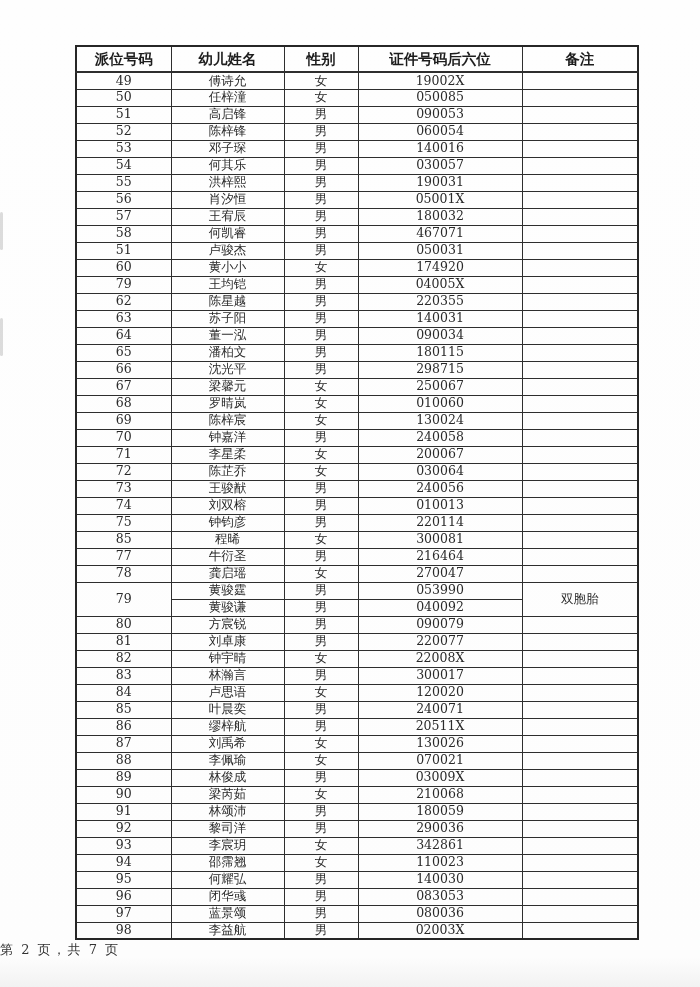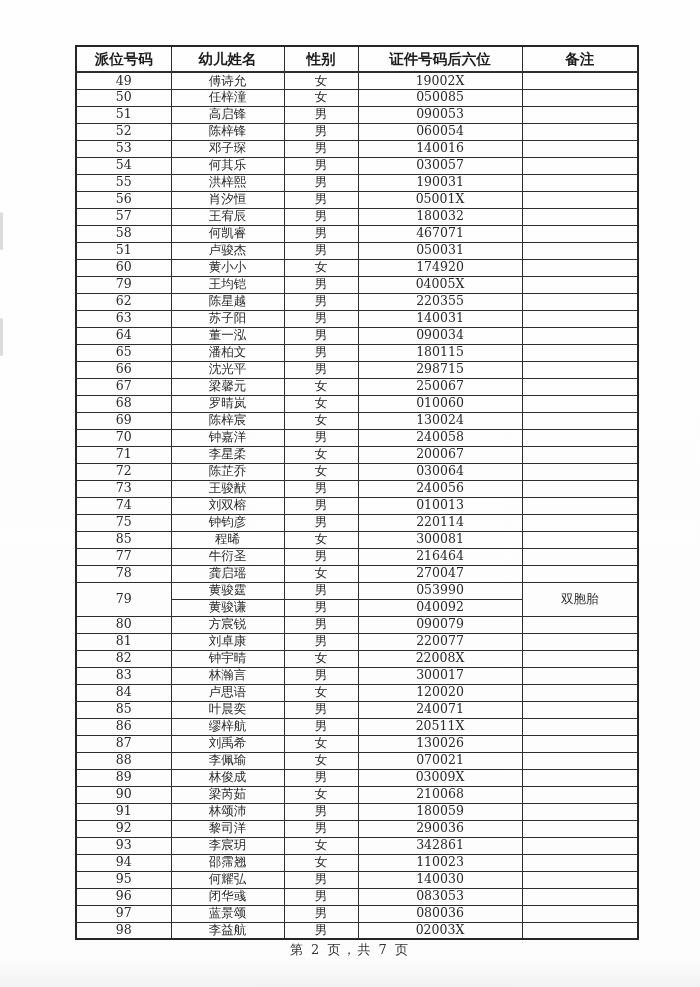--- a/index.html
+++ b/index.html
@@ -51,21 +51,20 @@
   }
   table.alloc td {
     height: 17px;
     font-size: 12.5px;
     line-height: 1;
     color: #2a2a2a;
   }
   .footer {
     position: absolute;
     left: 0; right: 0; top: 941px;
-    text-align: center;
     font-size: 13px;
     color: #333;
     letter-spacing: 2px;
   }
 </style>
 </head>
 <body>
 
 <div class="page">
 

